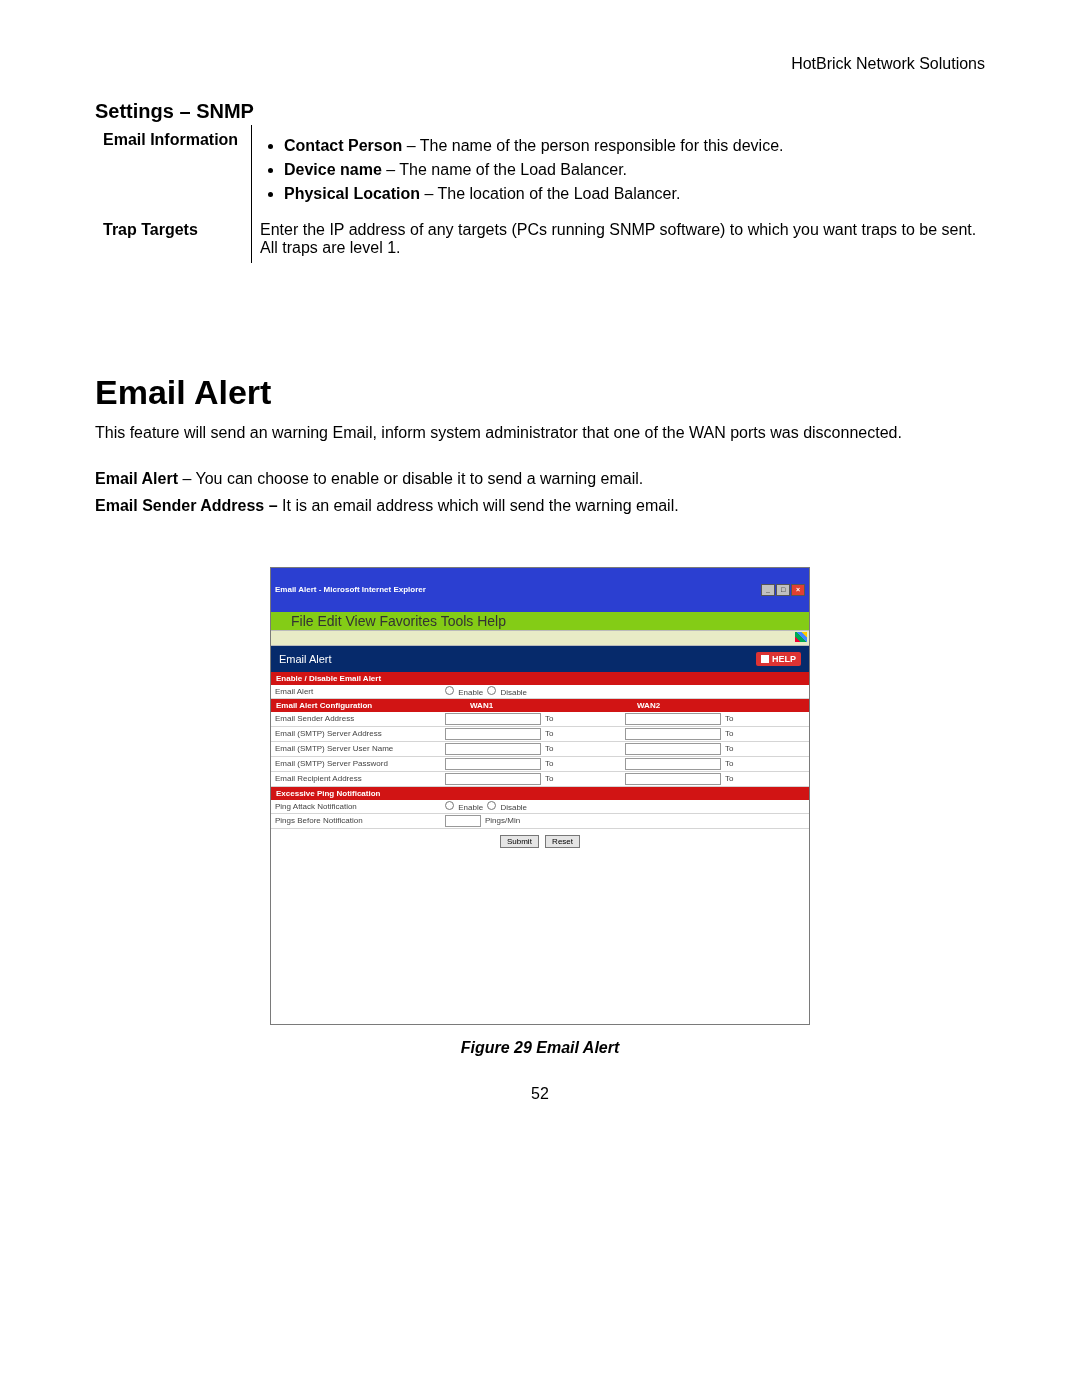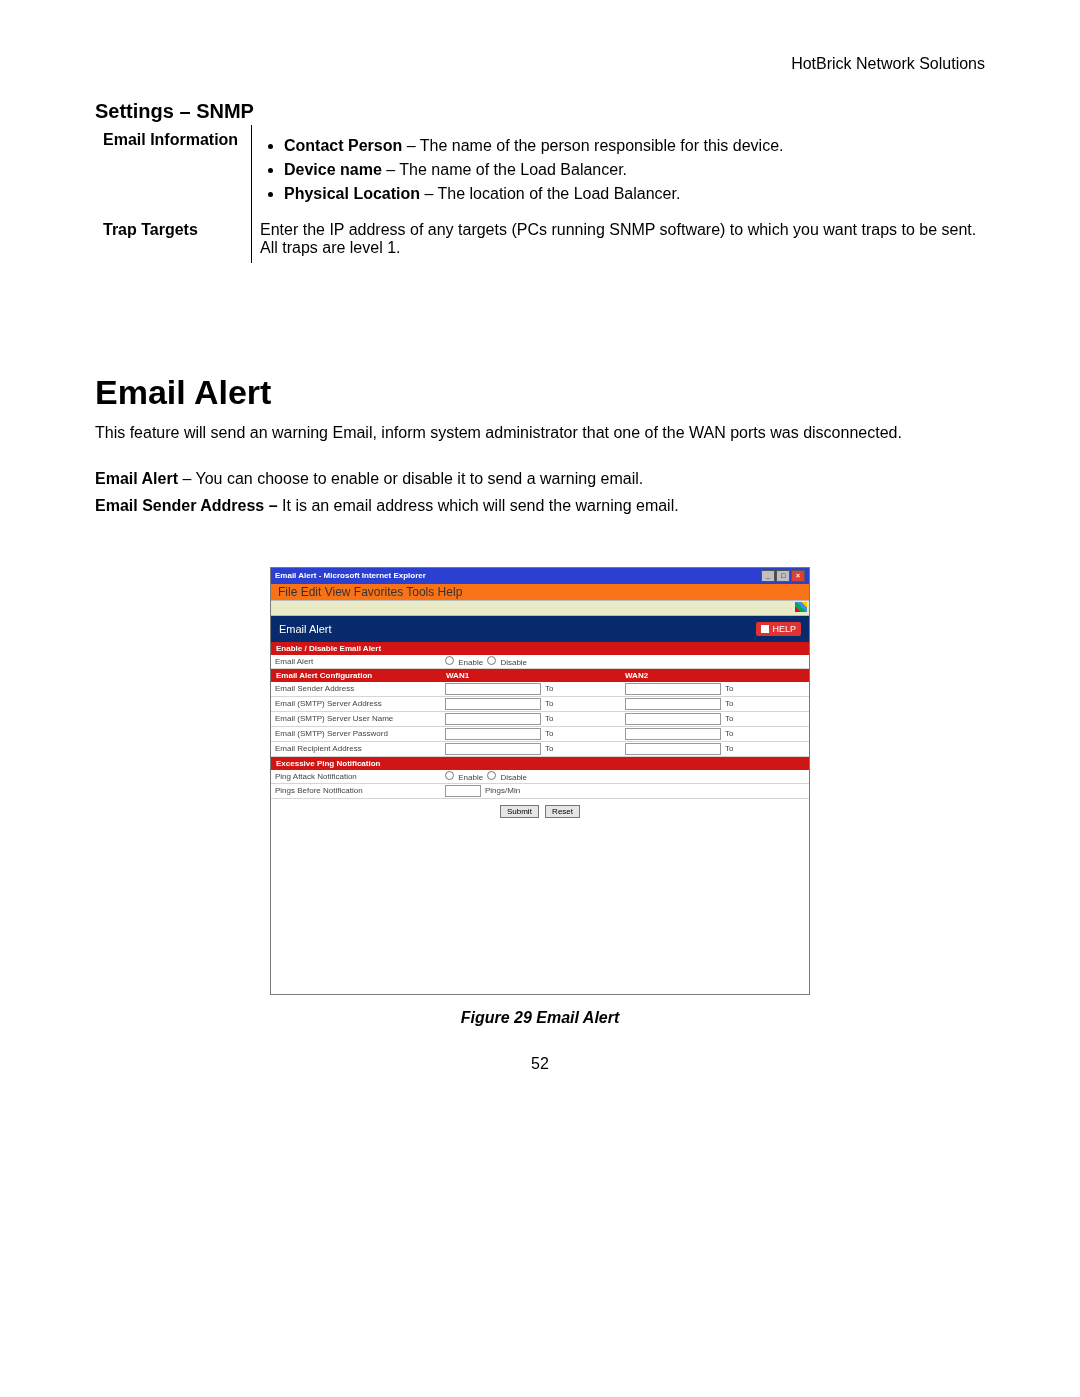--- a/index.html
+++ b/index.html
@@ -63,49 +63,49 @@
   }
   .browser {
     border: 1px solid #7a7a7a;
     font-size: 8px;
     background: #fff;
   }
   .titlebar {
     background: #2b3fd1;
     color: #fff;
     font-weight: bold;
-    padding: 2px 4px;
+    padding: 16px 4px;
     display: flex;
     justify-content: space-between;
     align-items: center;
   }
   .winbtns { display:flex; gap:1px; }
   .winbtn { width:12px; height:10px; background:#c0c0c0; border:1px solid #555; font-size:7px; line-height:10px; text-align:center; color:#000;}
   .winbtn.close { background:#e04030; color:#fff;}
-  .menubar { background:#f97316; padding:1px 7px; font-size:12px; color:#333;}
+  .menubar { background:#84cc16; padding:1px 20px; font-size:14px; color:#333;}
   .toolbar { background:#e8ebc6; height:14px; border-top:1px solid #bbb; border-bottom:1px solid #bbb; position:relative;}
   .toolbar .flag { position:absolute; right:2px; top:1px; width:12px; height:10px; background:linear-gradient(45deg,#e03 25%,#0a5 25% 50%,#48f 50% 75%,#fc0 75%);}
   .panel-title {
     background: #062a6b;
     color: #fff;
     font-size: 11px;
     padding: 6px 8px;
     display:flex; justify-content:space-between; align-items:center;
   }
   .help-badge {
-    background:#d33; color:#fff; font-weight:normal; font-size:9px;
+    background:#d33; color:#fff; font-weight:bold; font-size:9px;
     padding:2px 5px; border-radius:2px; display:flex; align-items:center; gap:3px;
   }
   .help-badge::before{ content:""; display:inline-block; width:8px;height:8px;background:#fff; }
   .redhdr {
     background:#d11414; color:#fff; font-weight:bold; font-size:8px;
     padding:2px 5px;
   }
   .redhdr.cols { display:flex; }
-  .redhdr .c0{ width:170px;}
+  .redhdr .c0{ width:194px;}
   .redhdr .c1{ flex:1;}
   .formrow {
     display:flex; align-items:center;
     border-bottom:1px solid #d5d5d5;
     font-size:8px; padding:1px 4px; background:#fff; color:#444;
   }
   .formrow .lbl { width:170px; }
   .formrow .field { flex:1; display:flex; align-items:center; gap:4px;}
   .formrow input[type=text]{ width:90px; height:10px; font-size:8px; border:1px solid #999; padding:0 2px;}
   .formrow input[type=radio]{ width:9px; height:9px; margin:0 2px 0 0; }

